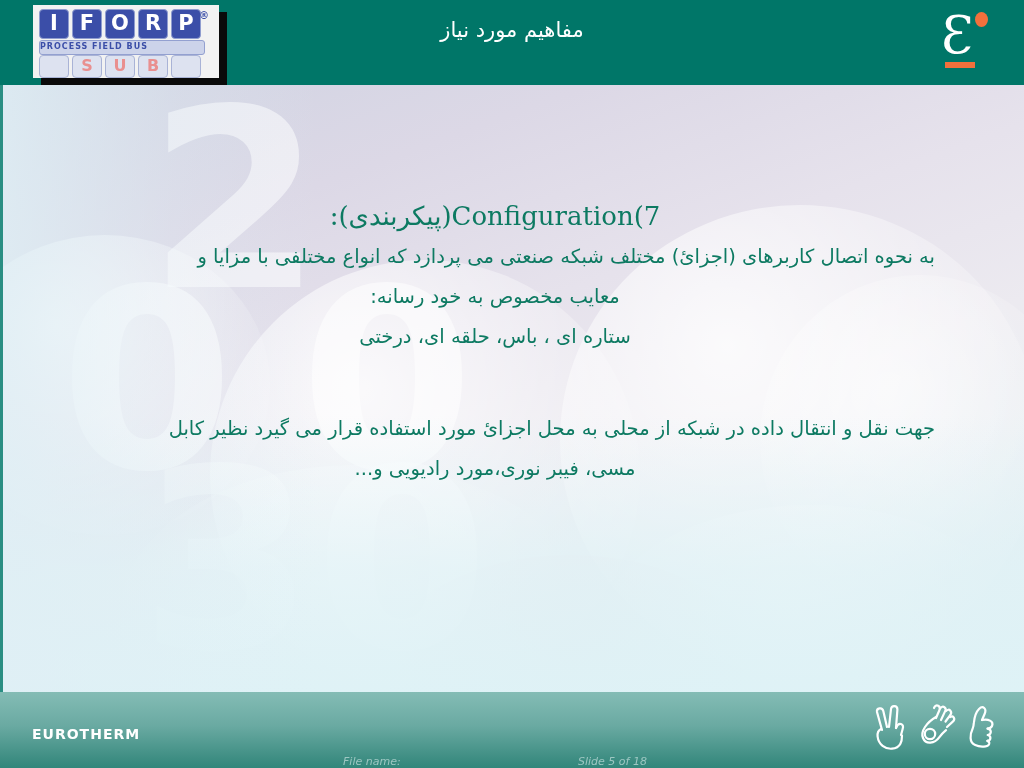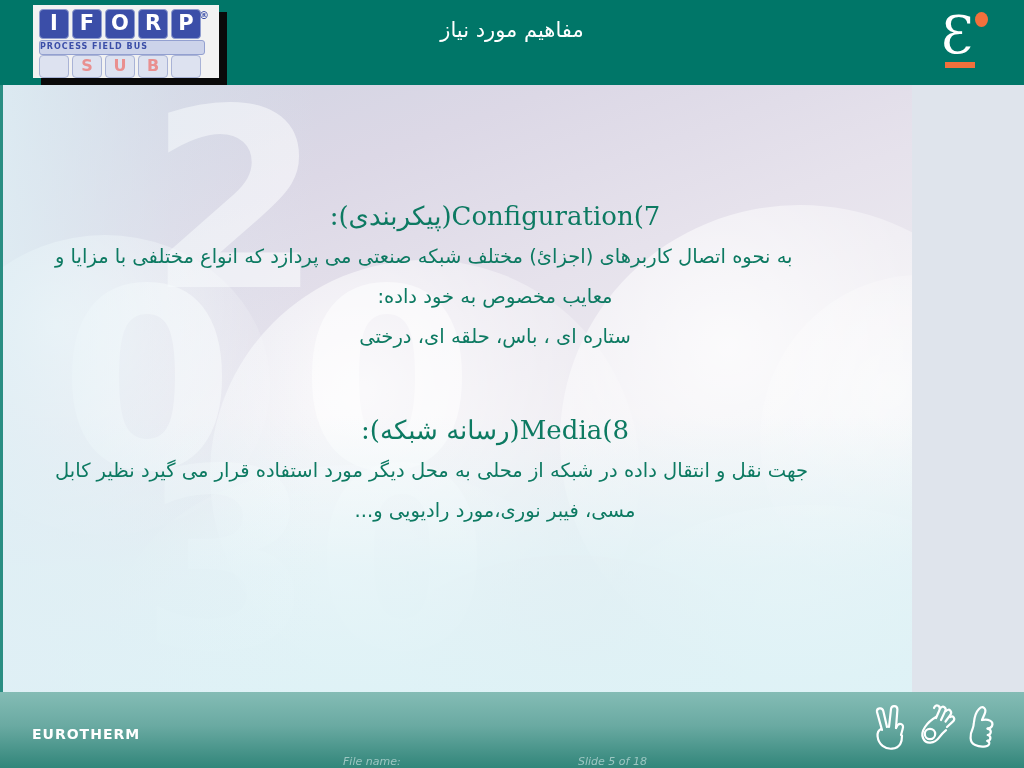--- a/index.html
+++ b/index.html
@@ -154,21 +154,21 @@
     width: 30px;
     height: 6px;
     background: #f2703c;
   }
 
   
   .body-area {
     position: absolute;
     left: 0;
     top: 85px;
-    width: 912px;
+    width: 1024px;
     height: 607px;
     overflow: hidden;
     background:
       linear-gradient(160deg, #cfd3e2 0%, #dcd8e6 22%, #e6e2ec 42%, #eceaf0 60%, #e6eef2 78%, #dfeff3 100%);
   }
   .left-stripe {
     position: absolute;
     left: 0;
     top: 0;
     width: 3px;
@@ -239,21 +239,21 @@
     color: #0d7a62;
     white-space: nowrap;
     direction: rtl;
   }
   .line.heading {
     font-family: "DejaVu Serif", "Liberation Serif", serif;
     font-size: 26px;
     line-height: 42px;
   }
   .line.center { text-align: center; }
-  .line.right  { text-align: left; }
+  .line.right  { text-align: right; }
 
   
   .footer {
     position: absolute;
     left: 0;
     top: 692px;
     width: 1024px;
     height: 96px;
     background: linear-gradient(180deg, #84bcb5 0%, #6aaaa2 35%, #3d8d82 70%, #16786a 100%);
     z-index: 40;
@@ -356,29 +356,28 @@
     <div class="wash-bottom"></div>
     <div class="wash-left"></div>
 
     <div class="left-stripe"></div>
 
     <div class="content">
 
       <div class="para">
         <div class="line heading center">7)Configuration(پیکربندی):</div>
         <div class="line right">به نحوه اتصال کاربرهای (اجزائ) مختلف شبکه صنعتی می پردازد که انواع مختلفی با مزایا و</div>
-        <div class="line center">معایب مخصوص به خود داده:</div>
+        <div class="line center">معایب مخصوص به خود رسانه:</div>
         <div class="line center">ستاره ای ، باس، حلقه ای، درختی</div>
       </div>
 
       <div class="para-spacer"></div>
 
       <div class="para">
-        <div class="line heading center">8)Media(رسانه شبکه):</div>
-        <div class="line right">جهت نقل و انتقال داده در شبکه از محلی به محل دیگر مورد استفاده قرار می گیرد نظیر کابل</div>
+        <div class="line right">جهت نقل و انتقال داده در شبکه از محلی به محل اجزائ مورد استفاده قرار می گیرد نظیر کابل</div>
         <div class="line center">مسی، فیبر نوری،مورد رادیویی و...</div>
       </div>
 
     </div>
   </div>
 
   <div class="footer">
     <div class="footer-brand">EUROTHERM</div>
 
     <div class="hand-icons">

